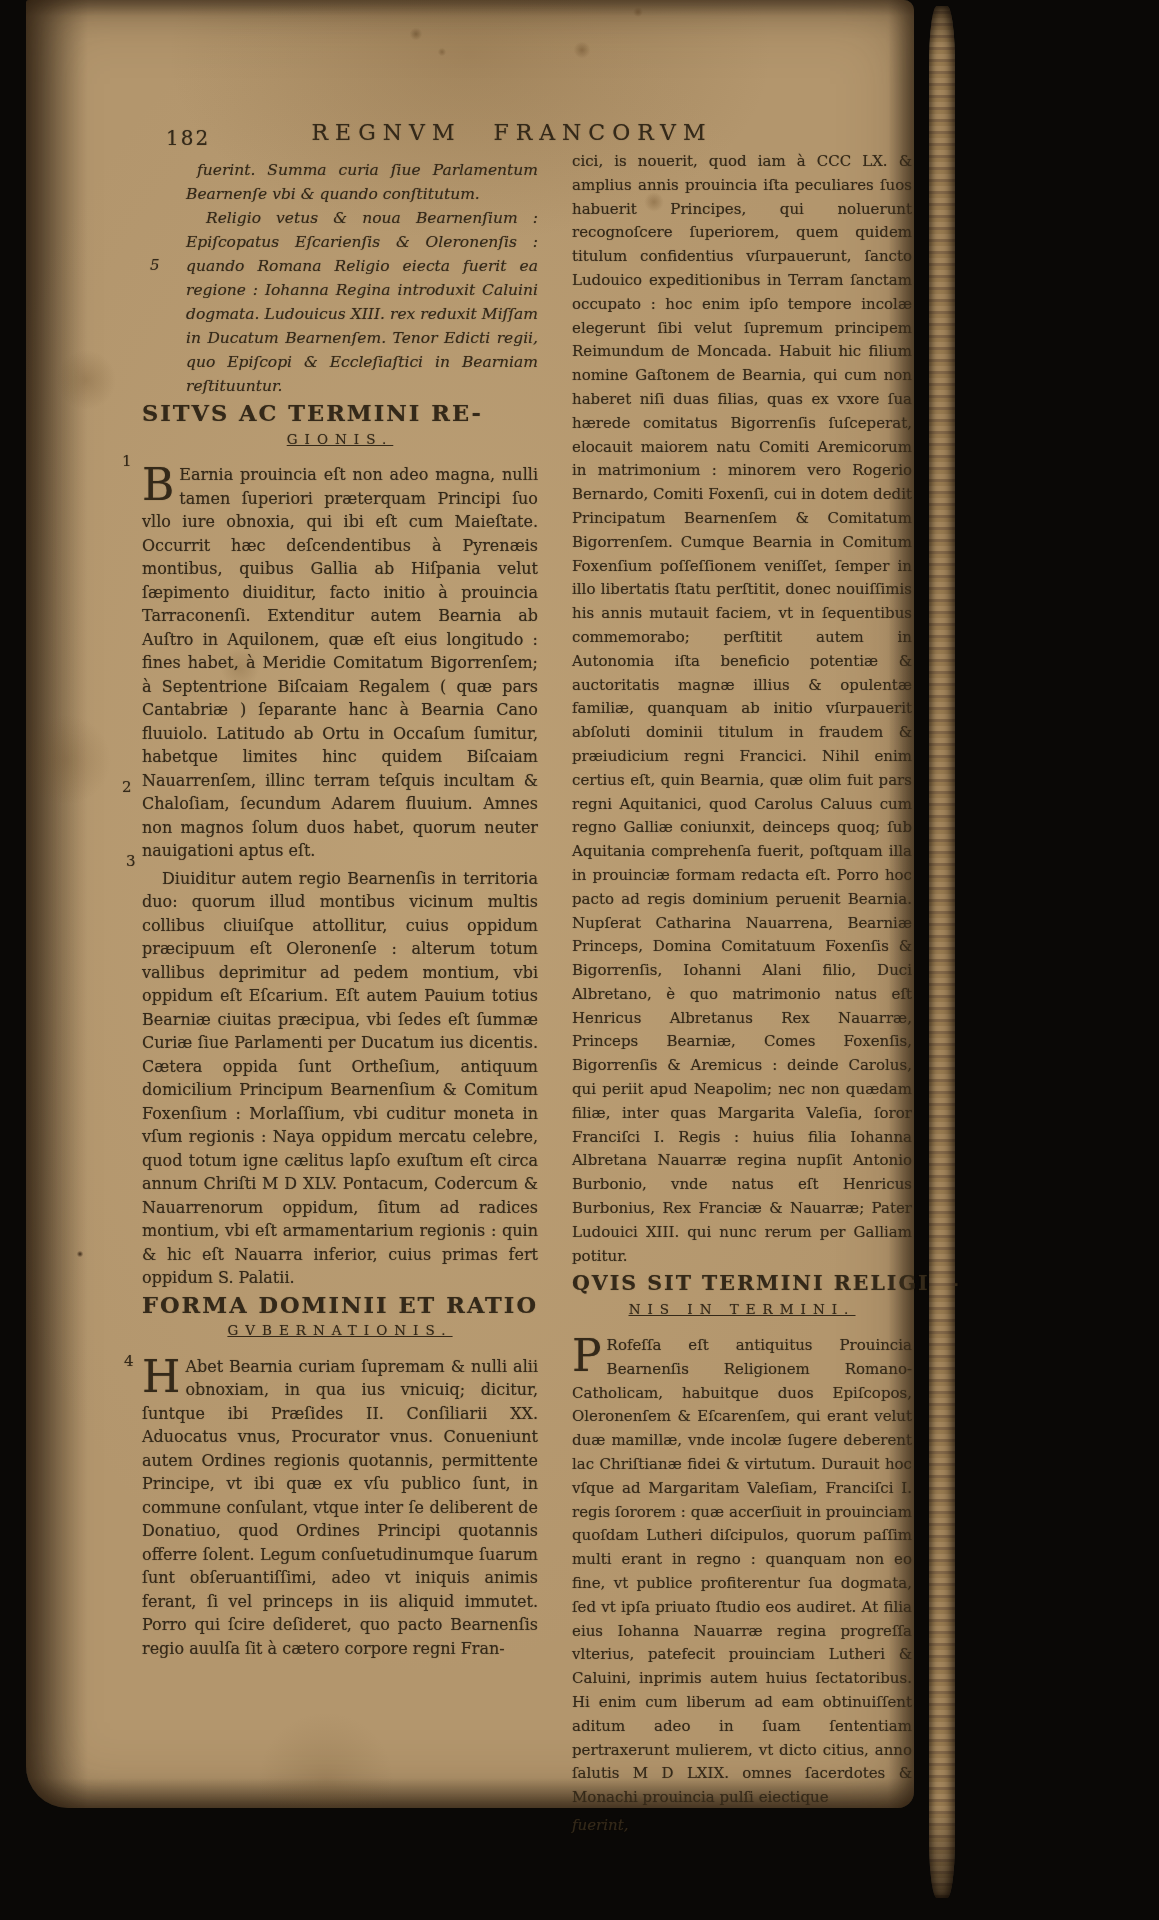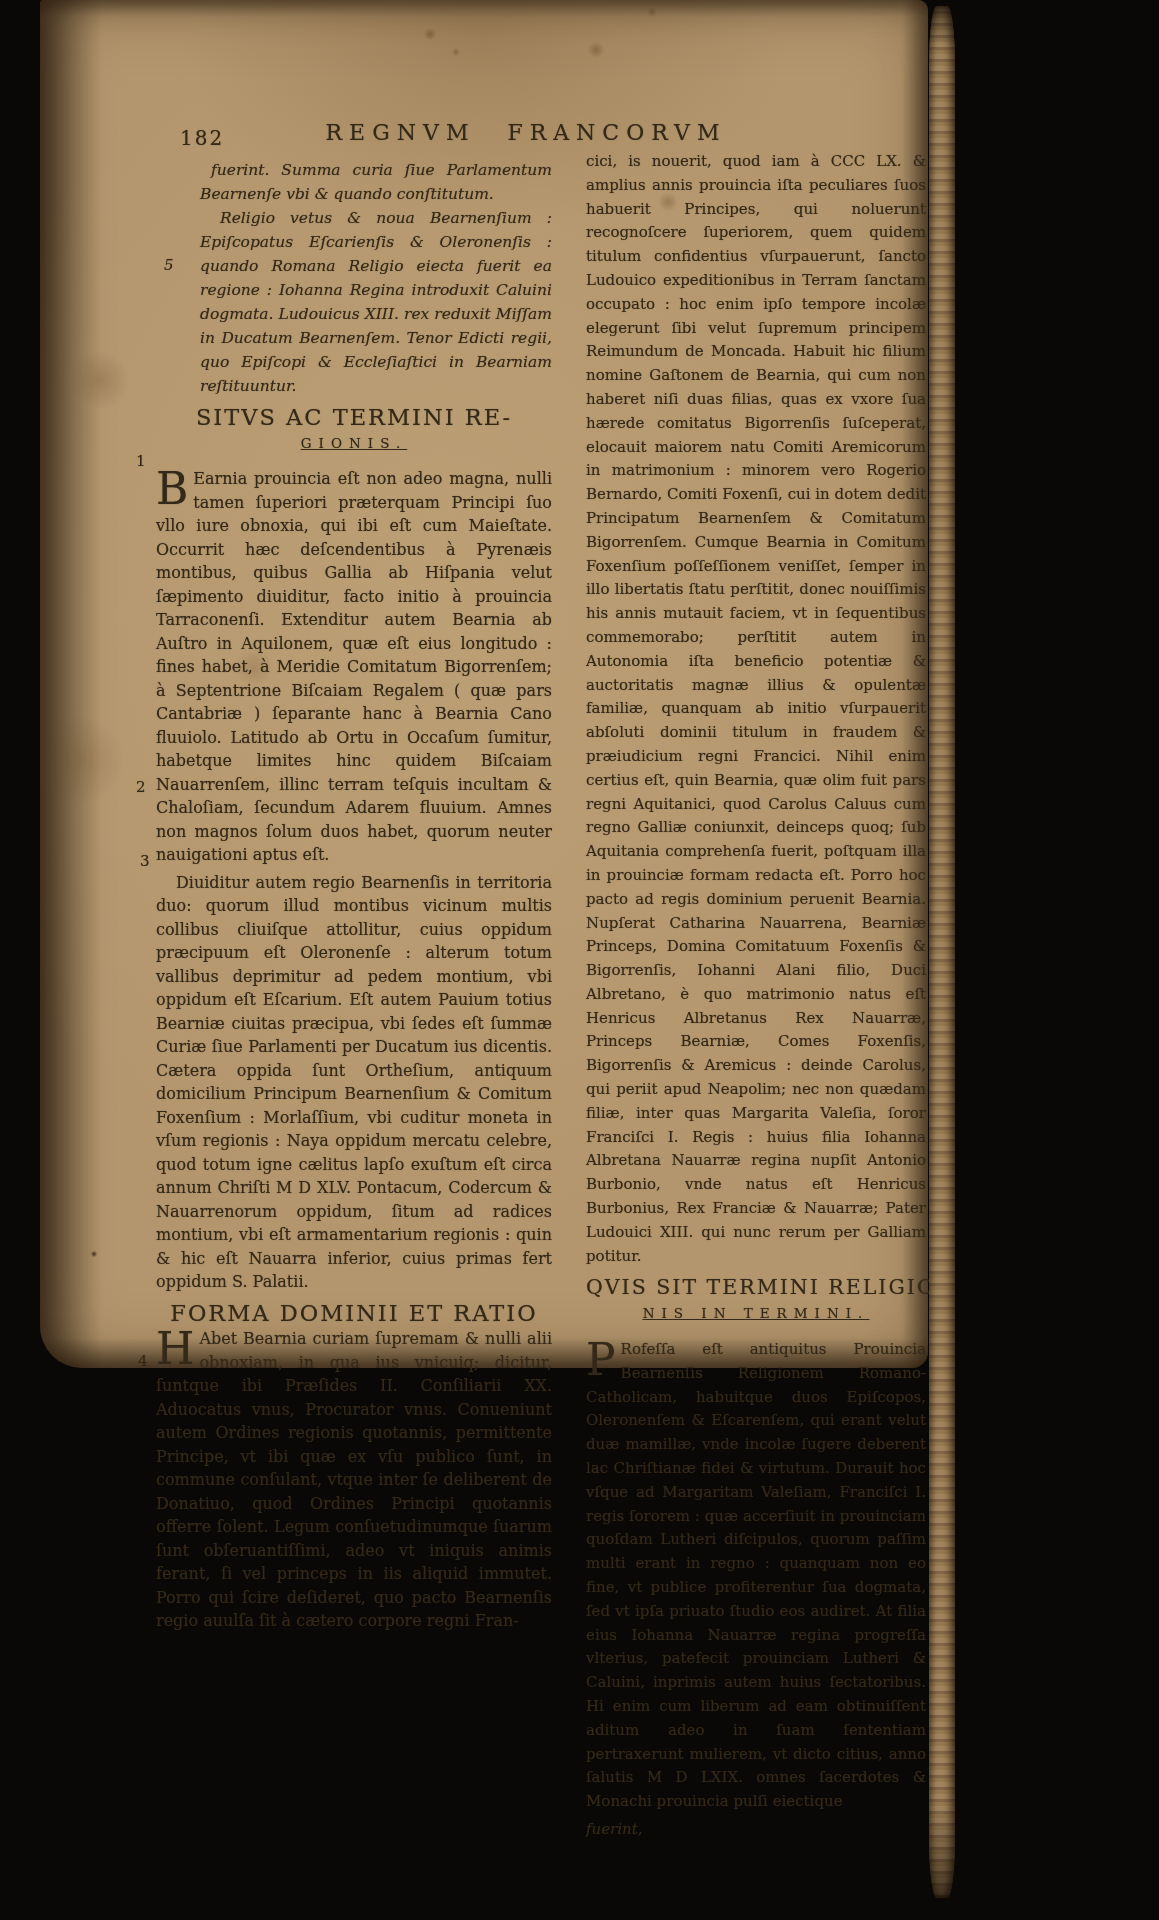--- a/index.html
+++ b/index.html
@@ -6,21 +6,21 @@
   body{
     width:1159px;height:1920px;
     background:#0a0806;
     position:relative;
     overflow:hidden;
     font-family:"DejaVu Serif","Liberation Serif",serif;
   }
   .stage{position:absolute;inset:0;}
   
   .page{
-    position:absolute;left:40px;top:0;width:888px;height:1368px;
+    position:absolute;left:26px;top:0;width:888px;height:1808px;
     background-color:#b3966d;
     background-image:
       radial-gradient(circle 9px  at 390px 34px,  rgba(104,76,42,.55), transparent 70%),
       radial-gradient(circle 6px  at 416px 52px,  rgba(104,76,42,.5),  transparent 70%),
       radial-gradient(circle 12px at 556px 50px,  rgba(110,80,45,.5),  transparent 70%),
       radial-gradient(circle 7px  at 612px 12px,  rgba(110,80,45,.5),  transparent 70%),
       radial-gradient(circle 14px at 628px 202px, rgba(116,86,48,.45), transparent 70%),
       radial-gradient(circle 5px  at 54px 1254px, rgba(38,24,10,.85),  transparent 65%),
       radial-gradient(circle 40px at 60px 380px,  rgba(120,92,55,.35), transparent 75%),
       radial-gradient(circle 60px at 40px 760px,  rgba(120,92,55,.3),  transparent 75%),
@@ -62,22 +62,22 @@
   .col{position:absolute;text-align:justify;}
   .col-left{left:116px;top:158px;width:396px;font-size:16px;line-height:23.5px;}
   .col-right{left:546px;top:150px;width:340px;font-size:15px;line-height:23.8px;}
   .col p{margin:0 0 4px;}
   
   .index-block{margin-left:44px;font-style:italic;font-size:15.5px;line-height:24px;}
   .index-block .i1{text-indent:11px;margin-bottom:0;}
   .index-block .i2{text-indent:20px;}
   
   .sec1{
-    text-align:center;font-weight:normal;font-size:22.5px;letter-spacing:2px;
-    margin:8px 0 2px;white-space:nowrap;
+    text-align:left;font-weight:bold;font-size:22.5px;letter-spacing:2px;
+    margin:0 0 2px;white-space:nowrap;
   }
   .sec1.small{font-size:20.5px;}
   .sec2{
     text-align:center;font-size:13.5px;letter-spacing:7px;
     margin:0 0 12px;white-space:nowrap;text-decoration:underline;
   }
   
   .dropcap{
     float:left;font-size:44px;line-height:38px;
     padding:3px 5px 0 0;
@@ -127,20 +127,21 @@
       <h2 class="sec1">SITVS AC TERMINI RE-</h2>
       <div class="sec2">GIONIS.</div>
 
       <p>
         <span class="dropcap">B</span><span>Earnia prouincia eſt non adeo magna, nulli tamen ſuperiori præterquam Principi ſuo vllo iure obnoxia, qui ibi eſt cum Maieſtate. Occurrit hæc deſcendentibus à Pyrenæis montibus, quibus Gallia ab Hiſpania velut ſæpimento diuiditur, facto initio à prouincia Tarraconenſi. Extenditur autem Bearnia ab Auſtro in Aquilonem, quæ eſt eius longitudo : fines habet, à Meridie Comitatum Bigorrenſem; à Septentrione Biſcaiam Regalem ( quæ pars Cantabriæ ) ſeparante hanc à Bearnia Cano fluuiolo. Latitudo ab Ortu in Occaſum ſumitur, habetque limites hinc quidem Biſcaiam Nauarrenſem, illinc terram teſquis incultam &amp; Chaloſiam, ſecundum Adarem fluuium. Amnes non magnos ſolum duos habet, quorum neuter nauigationi aptus eſt.</span>
       </p>
 
       <p class="indent1">Diuiditur autem regio Bearnenſis in territoria duo: quorum illud montibus vicinum multis collibus cliuiſque attollitur, cuius oppidum præcipuum eſt Oleronenſe : alterum totum vallibus deprimitur ad pedem montium, vbi oppidum eſt Eſcarium. Eſt autem Pauium totius Bearniæ ciuitas præcipua, vbi ſedes eſt ſummæ Curiæ ſiue Parlamenti per Ducatum ius dicentis. Cætera oppida ſunt Ortheſium, antiquum domicilium Principum Bearnenſium &amp; Comitum Foxenſium : Morlaſſium, vbi cuditur moneta in vſum regionis : Naya oppidum mercatu celebre, quod totum igne cælitus lapſo exuſtum eſt circa annum Chriſti M D XLV. Pontacum, Codercum &amp; Nauarrenorum oppidum, ſitum ad radices montium, vbi eſt armamentarium regionis : quin &amp; hic eſt Nauarra inferior, cuius primas fert oppidum S. Palatii.</p>
 
       <h2 class="sec1">FORMA DOMINII ET RATIO</h2>
+      <div class="sec2">GVBERNATIONIS.</div>
 
       <p>
         <span class="dropcap">H</span><span>Abet Bearnia curiam ſupremam &amp; nulli alii obnoxiam, in qua ius vnicuiq; dicitur, ſuntque ibi Præſides II. Conſiliarii XX. Aduocatus vnus, Procurator vnus. Conueniunt autem Ordines regionis quotannis, permittente Principe, vt ibi quæ ex vſu publico ſunt, in commune conſulant, vtque inter ſe deliberent de Donatiuo, quod Ordines Principi quotannis offerre ſolent. Legum conſuetudinumque ſuarum ſunt obſeruantiſſimi, adeo vt iniquis animis ferant, ſi vel princeps in iis aliquid immutet. Porro qui ſcire deſideret, quo pacto Bearnenſis regio auulſa ſit à cætero corpore regni Fran-</span>
       </p>
     </div>
 
     <div class="col col-right">
 
       <p>cici, is nouerit, quod iam à CCC LX. &amp; amplius annis prouincia iſta peculiares ſuos habuerit Principes, qui noluerunt recognoſcere ſuperiorem, quem quidem titulum confidentius vſurpauerunt, ſancto Ludouico expeditionibus in Terram ſanctam occupato : hoc enim ipſo tempore incolæ elegerunt ſibi velut ſupremum principem Reimundum de Moncada. Habuit hic filium nomine Gaſtonem de Bearnia, qui cum non haberet niſi duas filias, quas ex vxore ſua hærede comitatus Bigorrenſis ſuſceperat, elocauit maiorem natu Comiti Aremicorum in matrimonium : minorem vero Rogerio Bernardo, Comiti Foxenſi, cui in dotem dedit Principatum Bearnenſem &amp; Comitatum Bigorrenſem. Cumque Bearnia in Comitum Foxenſium poſſeſſionem veniſſet, ſemper in illo libertatis ſtatu perſtitit, donec nouiſſimis his annis mutauit faciem, vt in ſequentibus commemorabo; perſtitit autem in Autonomia iſta beneficio potentiæ &amp; auctoritatis magnæ illius &amp; opulentæ familiæ, quanquam ab initio vſurpauerit abſoluti dominii titulum in fraudem &amp; præiudicium regni Francici. Nihil enim certius eſt, quin Bearnia, quæ olim fuit pars regni Aquitanici, quod Carolus Caluus cum regno Galliæ coniunxit, deinceps quoq; ſub Aquitania comprehenſa fuerit, poſtquam illa in prouinciæ formam redacta eſt. Porro hoc pacto ad regis dominium peruenit Bearnia. Nupſerat Catharina Nauarrena, Bearniæ Princeps, Domina Comitatuum Foxenſis &amp; Bigorrenſis, Iohanni Alani filio, Duci Albretano, è quo matrimonio natus eſt Henricus Albretanus Rex Nauarræ, Princeps Bearniæ, Comes Foxenſis, Bigorrenſis &amp; Aremicus : deinde Carolus, qui periit apud Neapolim; nec non quædam filiæ, inter quas Margarita Valeſia, ſoror Franciſci I. Regis : huius filia Iohanna Albretana Nauarræ regina nupſit Antonio Burbonio, vnde natus eſt Henricus Burbonius, Rex Franciæ &amp; Nauarræ; Pater Ludouici XIII. qui nunc rerum per Galliam potitur.</p>
 

